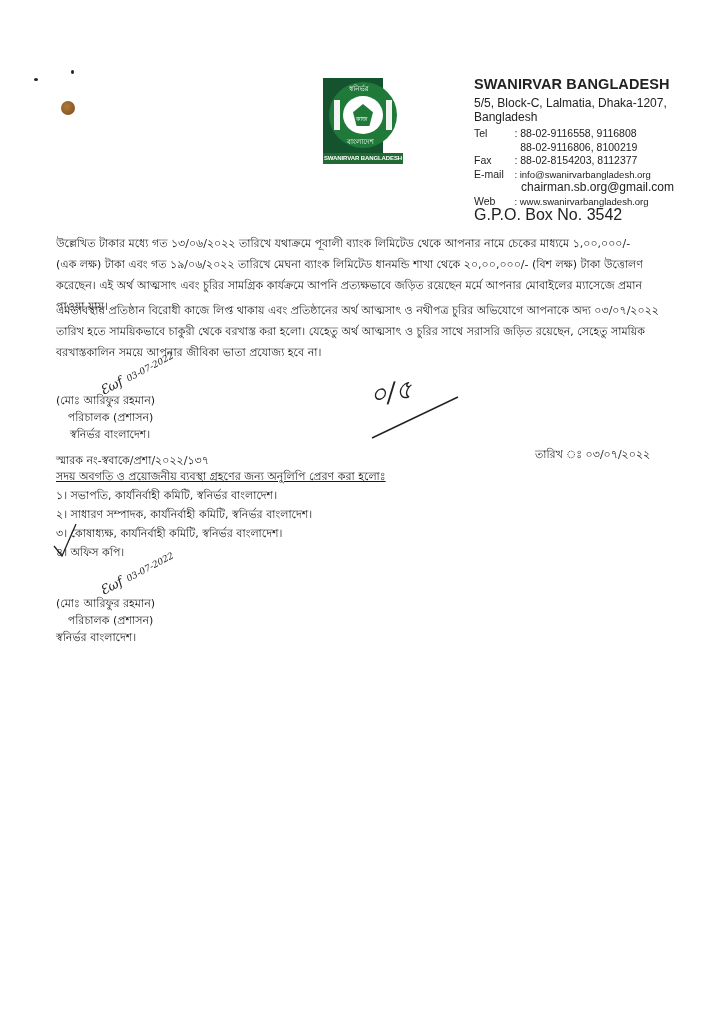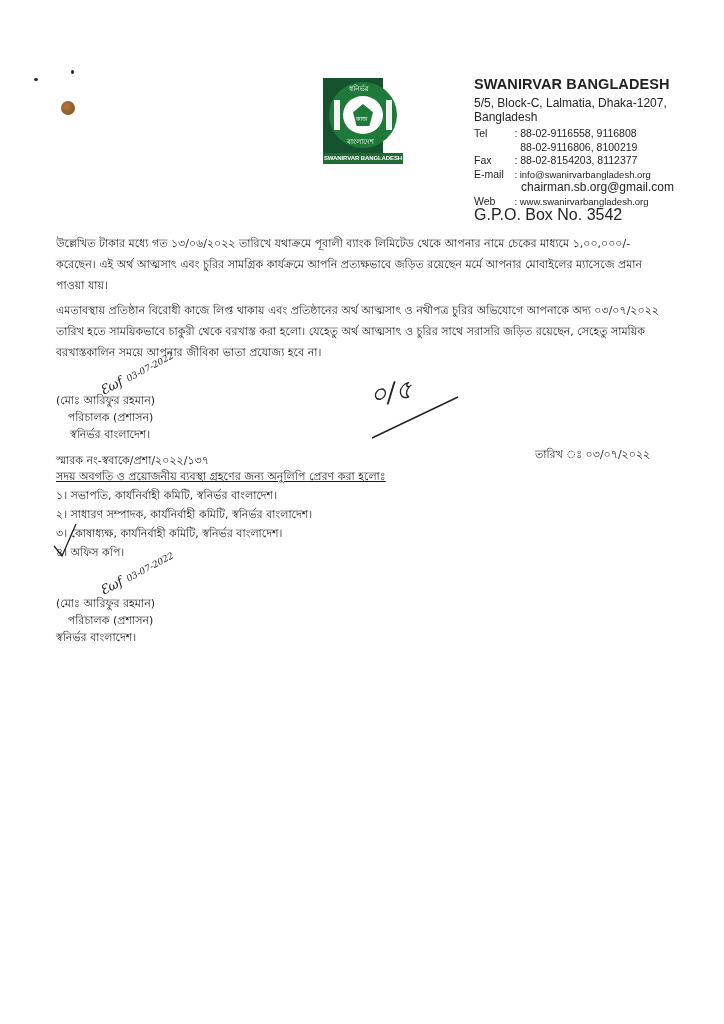--- a/index.html
+++ b/index.html
@@ -84,20 +84,21 @@
           <td class="k">Web</td>
           <td class="v" style="font-size:9.5px;">: www.swanirvarbangladesh.org</td>
         </tr>
   </tbody>
     </table>
   <div class="pobox">G.P.O. Box No. 3542</div>
 </div>
 
 <div class="abs para bn" style="top:233px;">
   <div class="line">উল্লেখিত টাকার মধ্যে গত ১৩/০৬/২০২২ তারিখে যথাক্রমে পূবালী ব্যাংক লিমিটেড থেকে আপনার নামে চেকের মাধ্যমে ১,০০,০০০/-</div>
+  <div class="line">(এক লক্ষ) টাকা এবং গত ১৯/০৬/২০২২ তারিখে মেঘনা ব্যাংক লিমিটেড ধানমন্ডি শাখা থেকে ২০,০০,০০০/- (বিশ লক্ষ) টাকা উত্তোলণ</div>
   <div class="line">করেছেন। এই অর্থ আত্মসাৎ এবং চুরির সামগ্রিক কার্যক্রমে আপনি প্রত্যক্ষভাবে জড়িত রয়েছেন মর্মে আপনার মোবাইলের ম্যাসেজে প্রমান</div>
   <div class="line">পাওয়া যায়।</div>
 </div>
 
 <div class="abs para bn" style="top:300px;">
   <div class="line">এমতাবস্থায় প্রতিষ্ঠান বিরোধী কাজে লিপ্ত থাকায় এবং প্রতিষ্ঠানের অর্থ আত্মসাৎ ও নথীপত্র চুরির অভিযোগে আপনাকে অদ্য ০৩/০৭/২০২২</div>
   <div class="line">তারিখ হতে সাময়িকভাবে চাকুরী থেকে বরখাস্ত করা হলো। যেহেতু অর্থ আত্মসাৎ ও চুরির সাথে সরাসরি জড়িত রয়েছেন, সেহেতু সাময়িক</div>
   <div class="line">বরখাস্তকালিন সময়ে আপনার জীবিকা ভাতা প্রযোজ্য হবে না।</div>
 </div>
 

